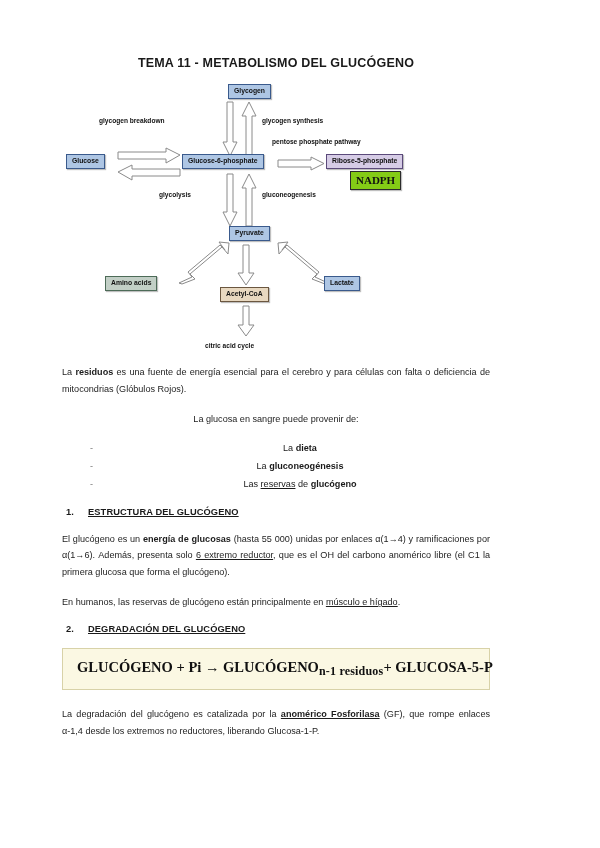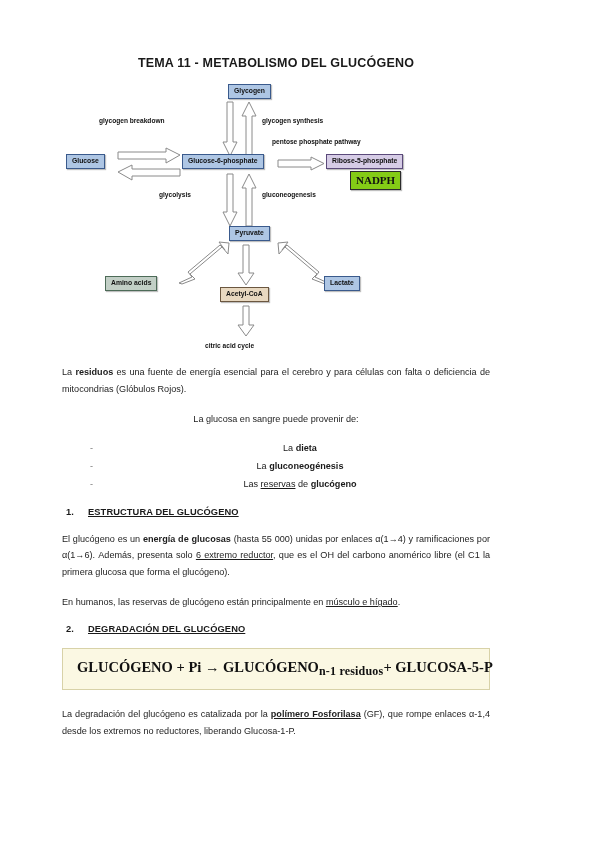--- a/index.html
+++ b/index.html
@@ -251,15 +251,15 @@
 
   <div class="sec-head">
     <span class="num">2.</span>
     <span class="txt">DEGRADACIÓN DEL GLUCÓGENO</span>
   </div>
 
   <div class="eqbox">
     <span class="eq"><span>GLUCÓGENO + Pi → GLUCÓGENO</span><span class="sub">n-1 residuos</span><span>+ GLUCOSA-5-P</span></span>
   </div>
 
-  <p class="para"><span>La degradación del glucógeno es catalizada por la </span><b class="u">polímero Fosforilasa</b><span> (GF), que rompe enlaces α-1,4 desde los extremos no reductores, liberando Glucosa-1-P.</span></p>
+  <p class="para"><span>La degradación del glucógeno es catalizada por la </span><b class="u">anomérico Fosforilasa</b><span> (GF), que rompe enlaces α-1,4 desde los extremos no reductores, liberando Glucosa-1-P.</span></p>
 
 </div>
 
 </body></html>

